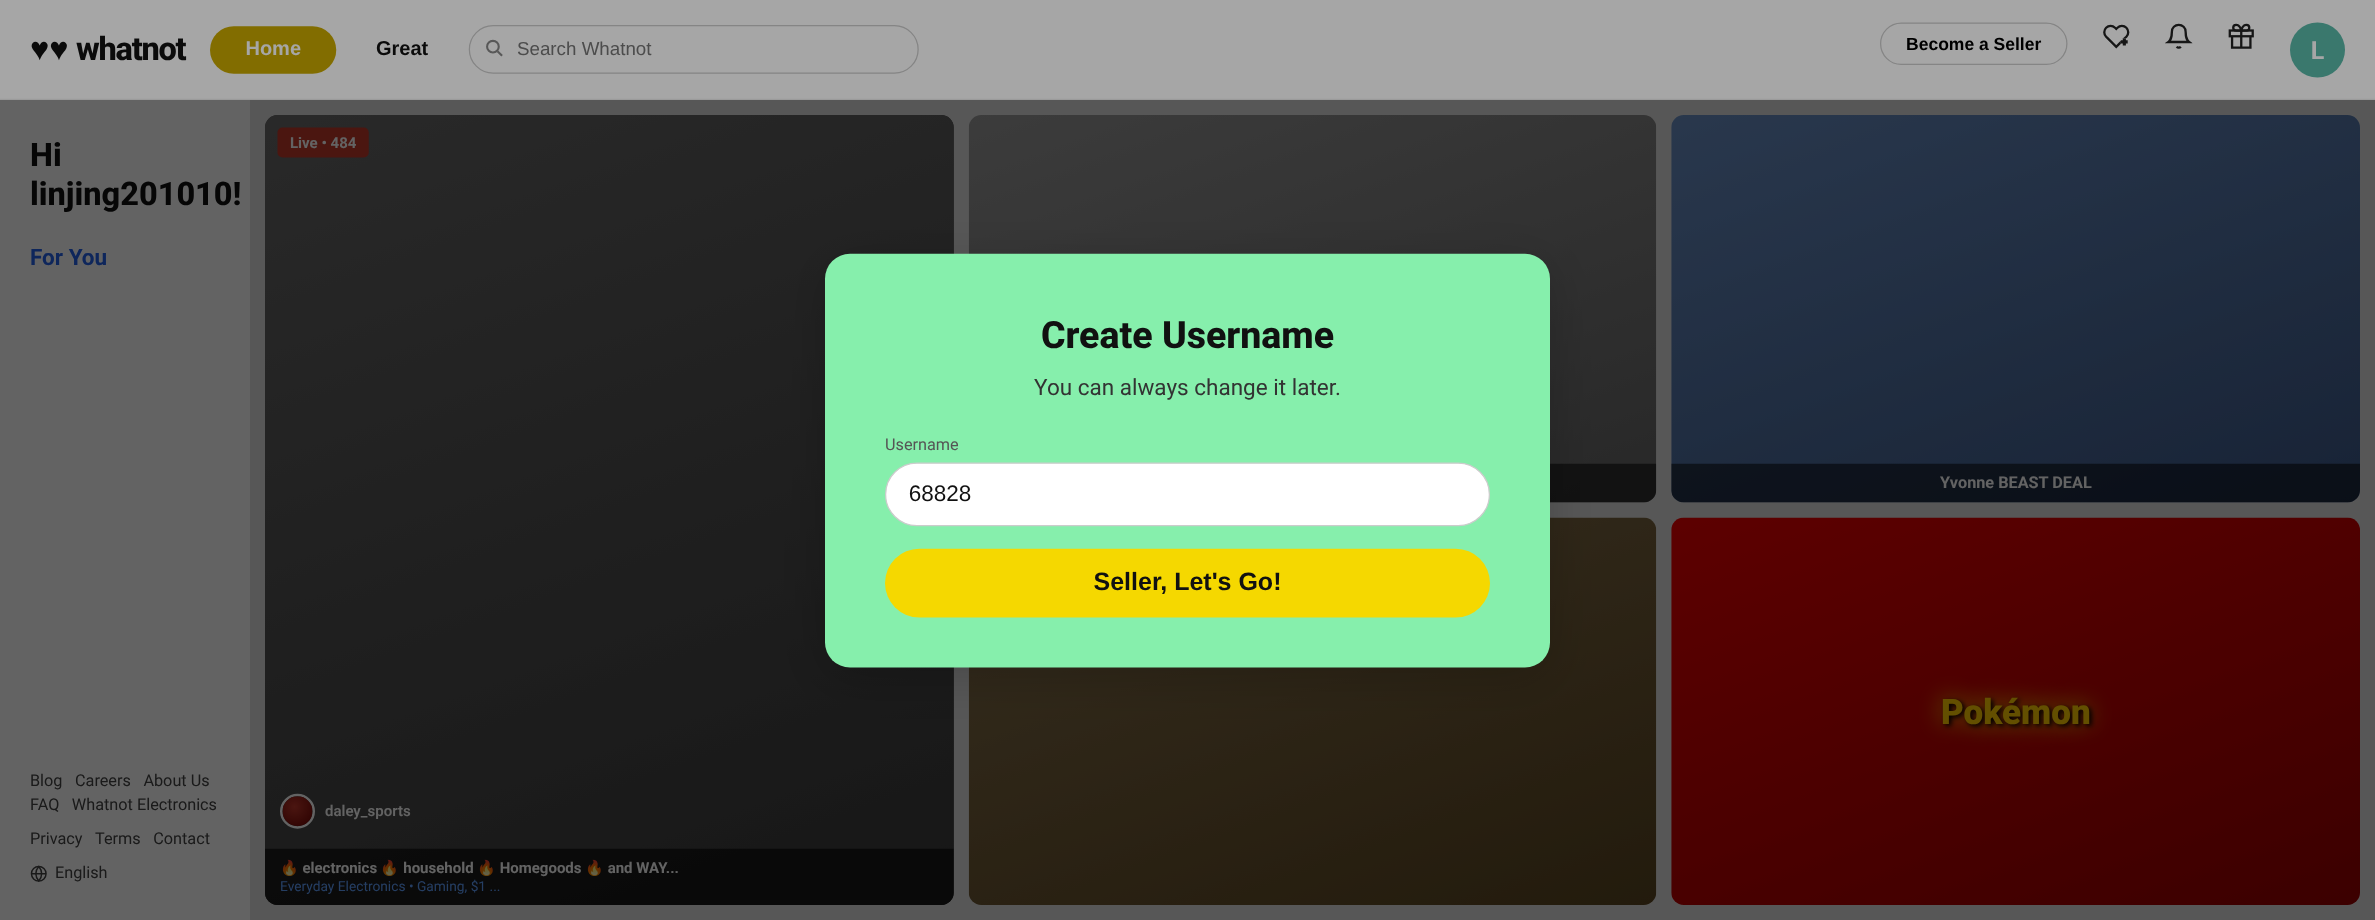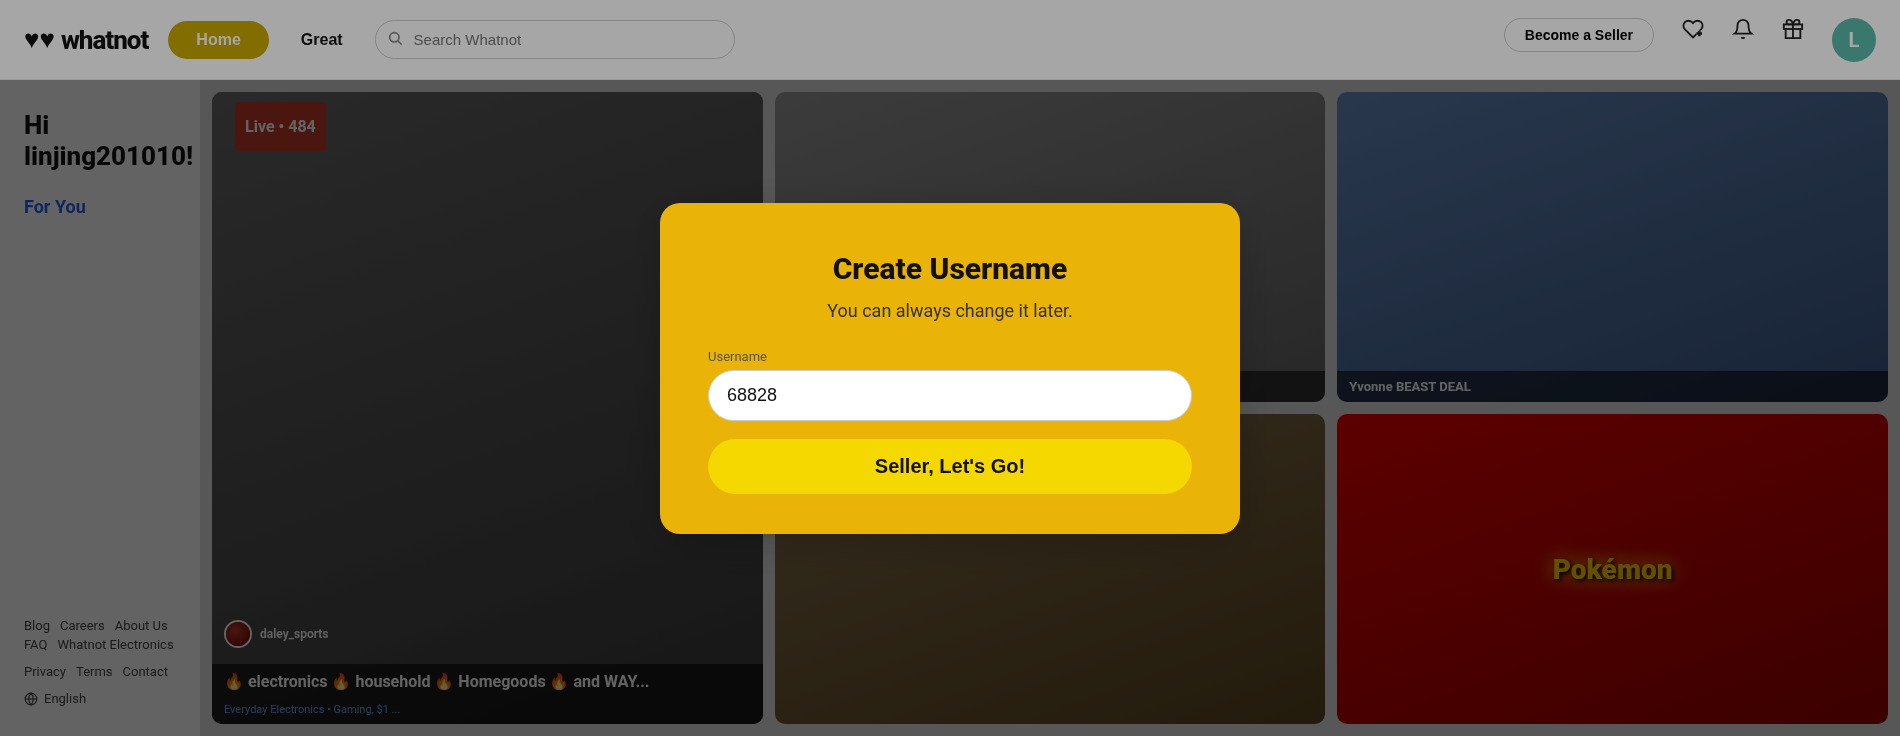--- a/index.html
+++ b/index.html
@@ -69,21 +69,21 @@
     .card { border-radius: 10px; overflow: hidden; position: relative; background: #ccc; }
     .card3 { grid-row: 1 / 3; }
 
     
     .modal-overlay {
       position: fixed; top: 0; left: 0; right: 0; bottom: 0;
       background: rgba(0,0,0,0.35); display: flex; align-items: center;
       justify-content: center; z-index: 200;
     }
     .modal {
-      background: #eab308; border-radius: 20px; padding: 48px 48px 40px;
+      background: #86efac; border-radius: 20px; padding: 48px 48px 40px;
       width: 580px; max-width: 95vw; text-align: center;
       box-shadow: 0 8px 40px rgba(0,0,0,0.18);
     }
     .modal-title {
       font-size: 30px; font-weight: 800; color: #111; margin-bottom: 14px;
     }
     .modal-subtitle {
       font-size: 18px; color: #333; margin-bottom: 28px;
     }
     .modal-field-label {
@@ -187,39 +187,39 @@
 
     <div class="card card-jordan">
       <div style="width:100%;height:100%;background:linear-gradient(160deg,#999 0%,#666 100%);display:flex;flex-direction:column;justify-content:flex-end;">
         <div style="background:rgba(0,0,0,0.55);padding:8px 12px;">
           <div style="font-size:13px;font-weight:700;color:#fff;">*UNRELEASED JORDAN 4</div>
         </div>
       </div>
     </div>
 
     <div class="card card-yvonne">
-      <div style="width:100%;height:100%;background:linear-gradient(160deg,#6a8fc5 0%,#3d5a8a 100%);display:flex;flex-direction:column;justify-content:flex-end;">
+      <div style="width:100%;height:100%;background:linear-gradient(160deg,#6a8fc5 0%,#3d5a8a 100%);display:flex;flex-direction:column;justify-content:flex-end;text-align:center;">
         <div style="background:rgba(0,0,0,0.55);padding:8px 12px;">
           <div style="font-size:13px;font-weight:700;color:#fff;">Yvonne BEAST DEAL</div>
         </div>
       </div>
     </div>
 
     <div class="card card-electronics card3">
       <div style="width:100%;height:100%;background:linear-gradient(160deg,#6a6a6a 0%,#3a3a3a 100%);display:flex;flex-direction:column;justify-content:flex-end;position:relative;">
-        <div style="position:absolute;top:10px;left:23px;background:#c0392b;color:#fff;font-size:16px;font-weight:700;padding:15px 10px;border-radius:4px;">Live • 484</div>
+        <div style="position:absolute;top:10px;left:10px;background:#c0392b;color:#fff;font-size:12px;font-weight:700;padding:5px 10px;border-radius:4px;">Live • 484</div>
         <div style="display:flex;align-items:center;gap:8px;padding:6px 12px 16px;">
           <div style="width:28px;height:28px;border-radius:50%;background:#8B0000;border:2px solid #fff;overflow:hidden;">
             <div style="width:100%;height:100%;background:radial-gradient(circle at 40% 35%,#c0392b,#6b0000);"></div>
           </div>
           <span style="font-size:12px;color:#fff;font-weight:600;">daley_sports</span>
         </div>
         <div style="background:rgba(0,0,0,0.6);padding:8px 12px;">
-          <div style="font-size:16px;font-weight:700;color:#fff;">🔥 electronics 🔥 household 🔥 Homegoods 🔥 and WAY...</div>
-          <div style="font-size:11px;color:#60a0ff;margin-top:12px;">Everyday Electronics • Gaming, $1 ...</div>
+          <div style="font-size:12px;font-weight:700;color:#fff;">🔥 electronics 🔥 household 🔥 Homegoods 🔥 and WAY...</div>
+          <div style="font-size:11px;color:#60a0ff;margin-top:2px;">Everyday Electronics • Gaming, $1 ...</div>
         </div>
       </div>
     </div>
 
     <div class="card card-shelf">
       <div style="width:100%;height:100%;background:linear-gradient(160deg,#8a7550 0%,#5a4520 100%);"></div>
     </div>
 
     <div class="card card-pokemon">
       <div style="width:100%;height:100%;background:linear-gradient(160deg,#e00 0%,#900 100%);display:flex;align-items:center;justify-content:center;">

